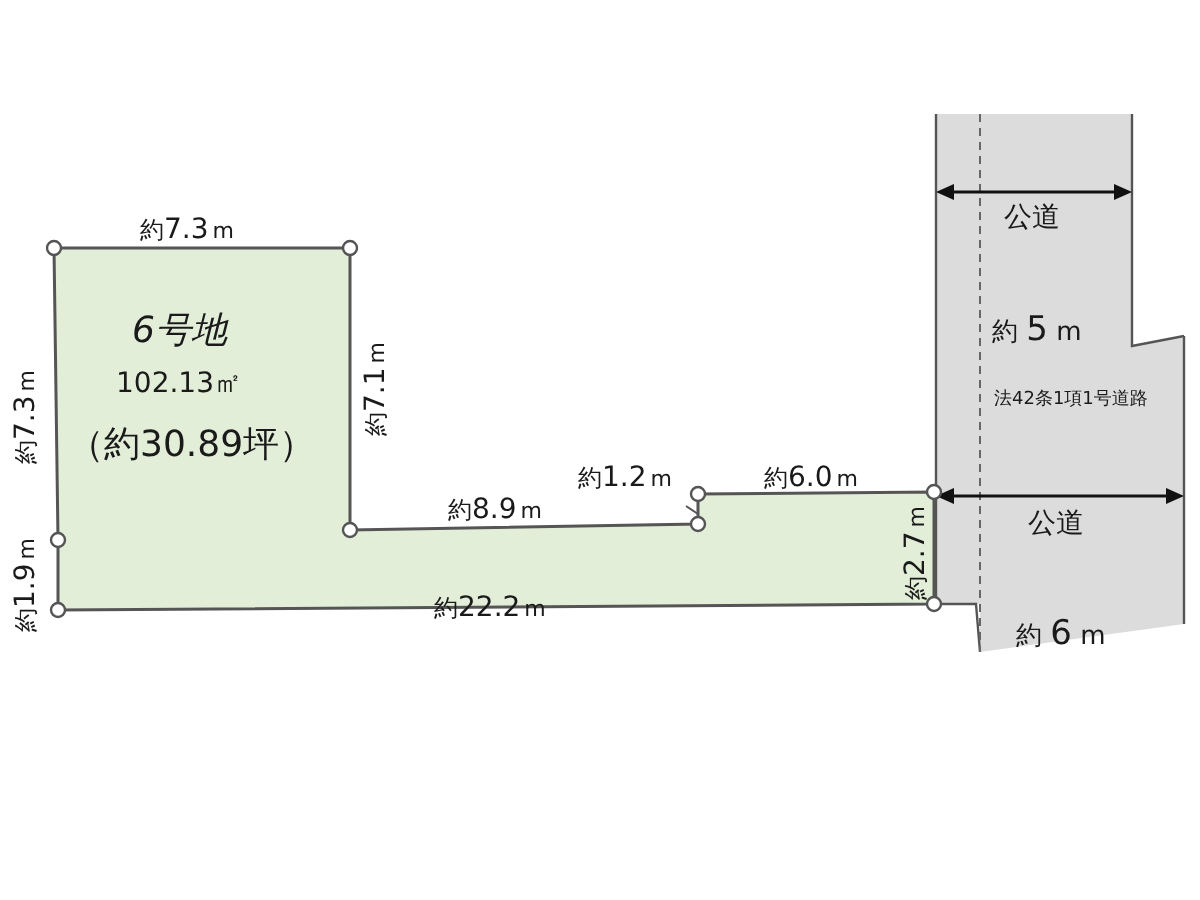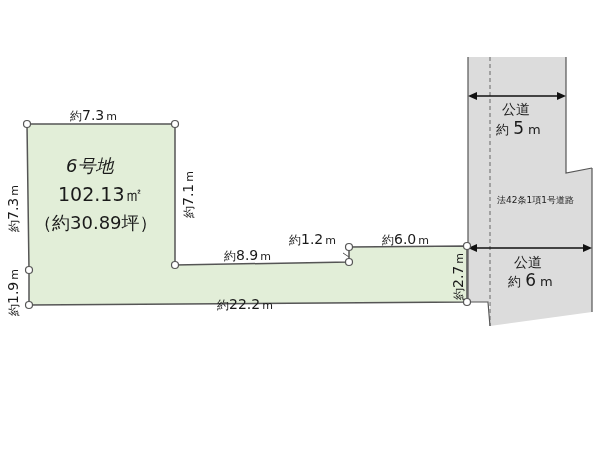--- a/index.html
+++ b/index.html
@@ -5,24 +5,24 @@
   html, body { margin:0; padding:0; background:#ffffff; }
   body { width:600px; height:450px; position:relative; overflow:hidden;
          font-family:"DejaVu Sans","Liberation Sans",sans-serif; color:#1a1a1a; }
   svg.plan { position:absolute; left:0; top:0; }
   .lbl { position:absolute; white-space:nowrap; line-height:1; }
   .dim { font-size:12px; }
   .dim .num { font-size:14px; }
   .dim .unit { font-size:11px; margin-left:2px; }
   .vert { transform-origin:0 0; transform:rotate(-90deg); }
   .title { font-size:18px; text-align:center;font-style:italic; }
-  .area { font-size:19px; }
+  .area { font-size:14px; }
   .tsubo { font-size:18px; }
   .road-title { font-size:14px; }
-  .road-w { font-size:13px; }
+  .road-w { font-size:13px;margin-top:37px; }
   .road-w .num { font-size:17px; }
   .road-law { font-size:9px; }
 </style>
 </head>
 <body>
 
 <svg class="plan" width="600" height="450">
 
   <polygon points="468,57 566,57 566,173 592,168 592,312 490,326 490,302 468,302" fill="#dcdcdc" stroke="none"></polygon>
   <line x1="468" y1="57" x2="468" y2="302" stroke="#555" stroke-width="1.2"></line>

